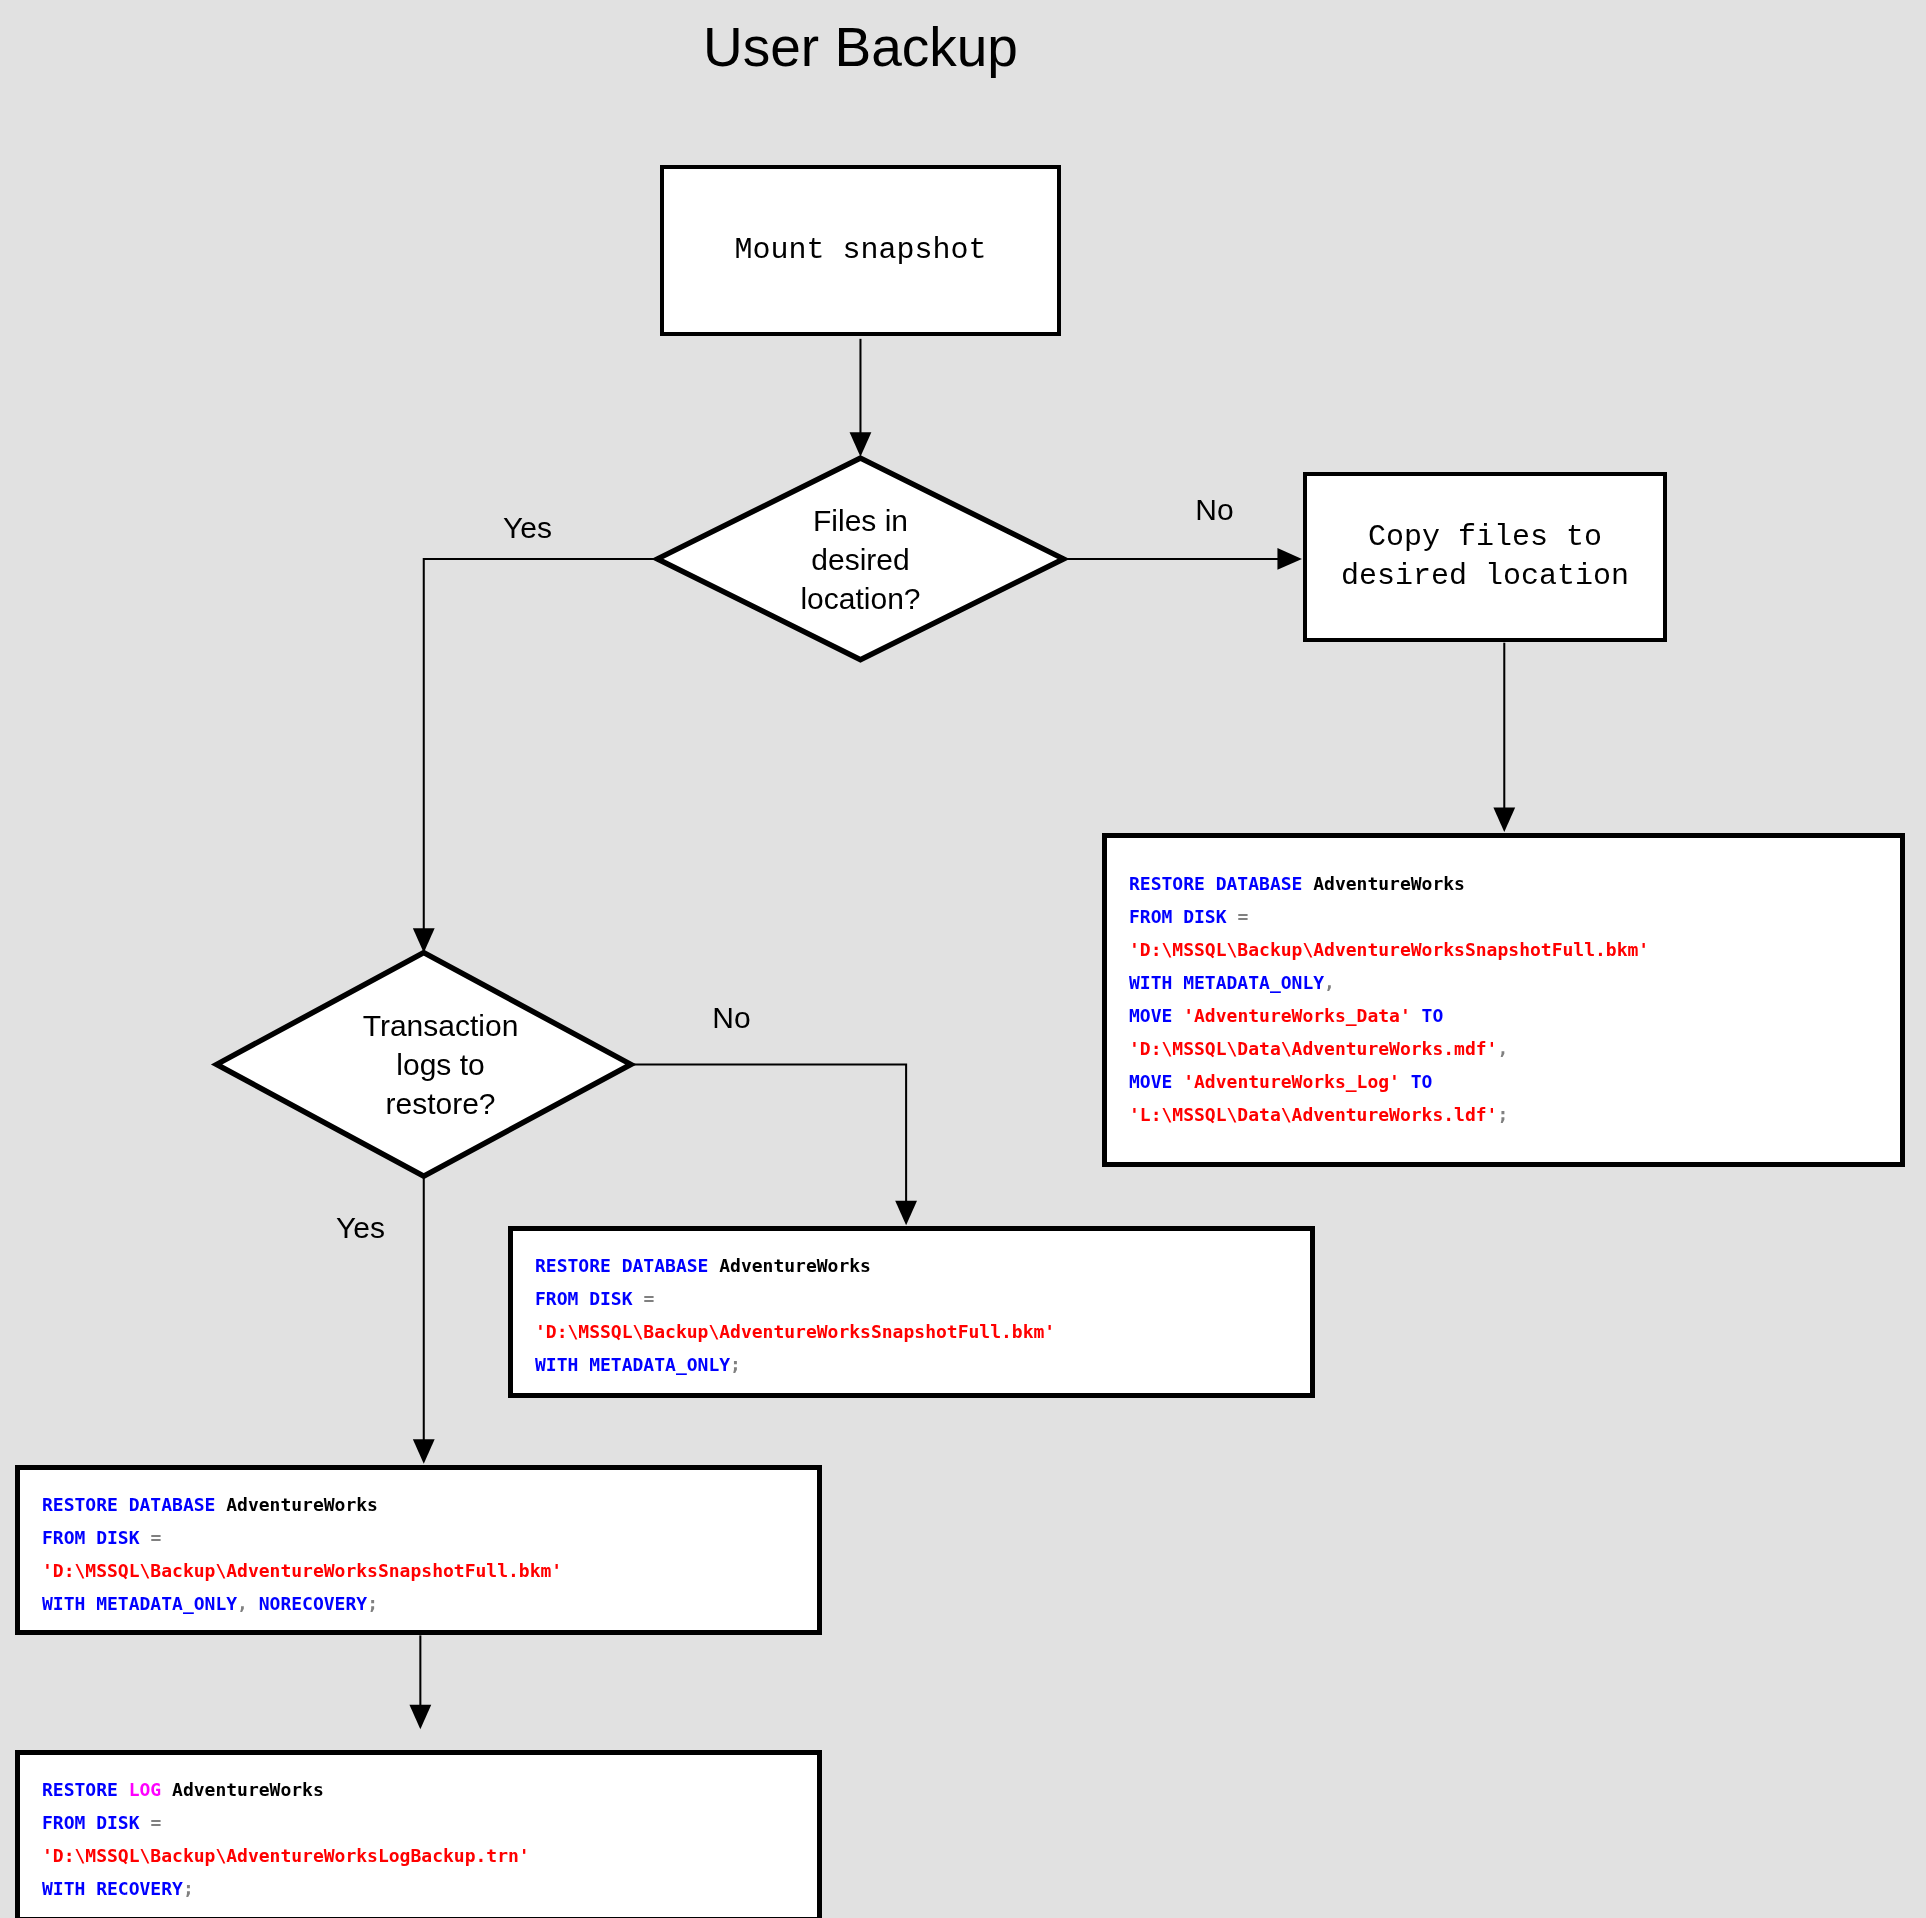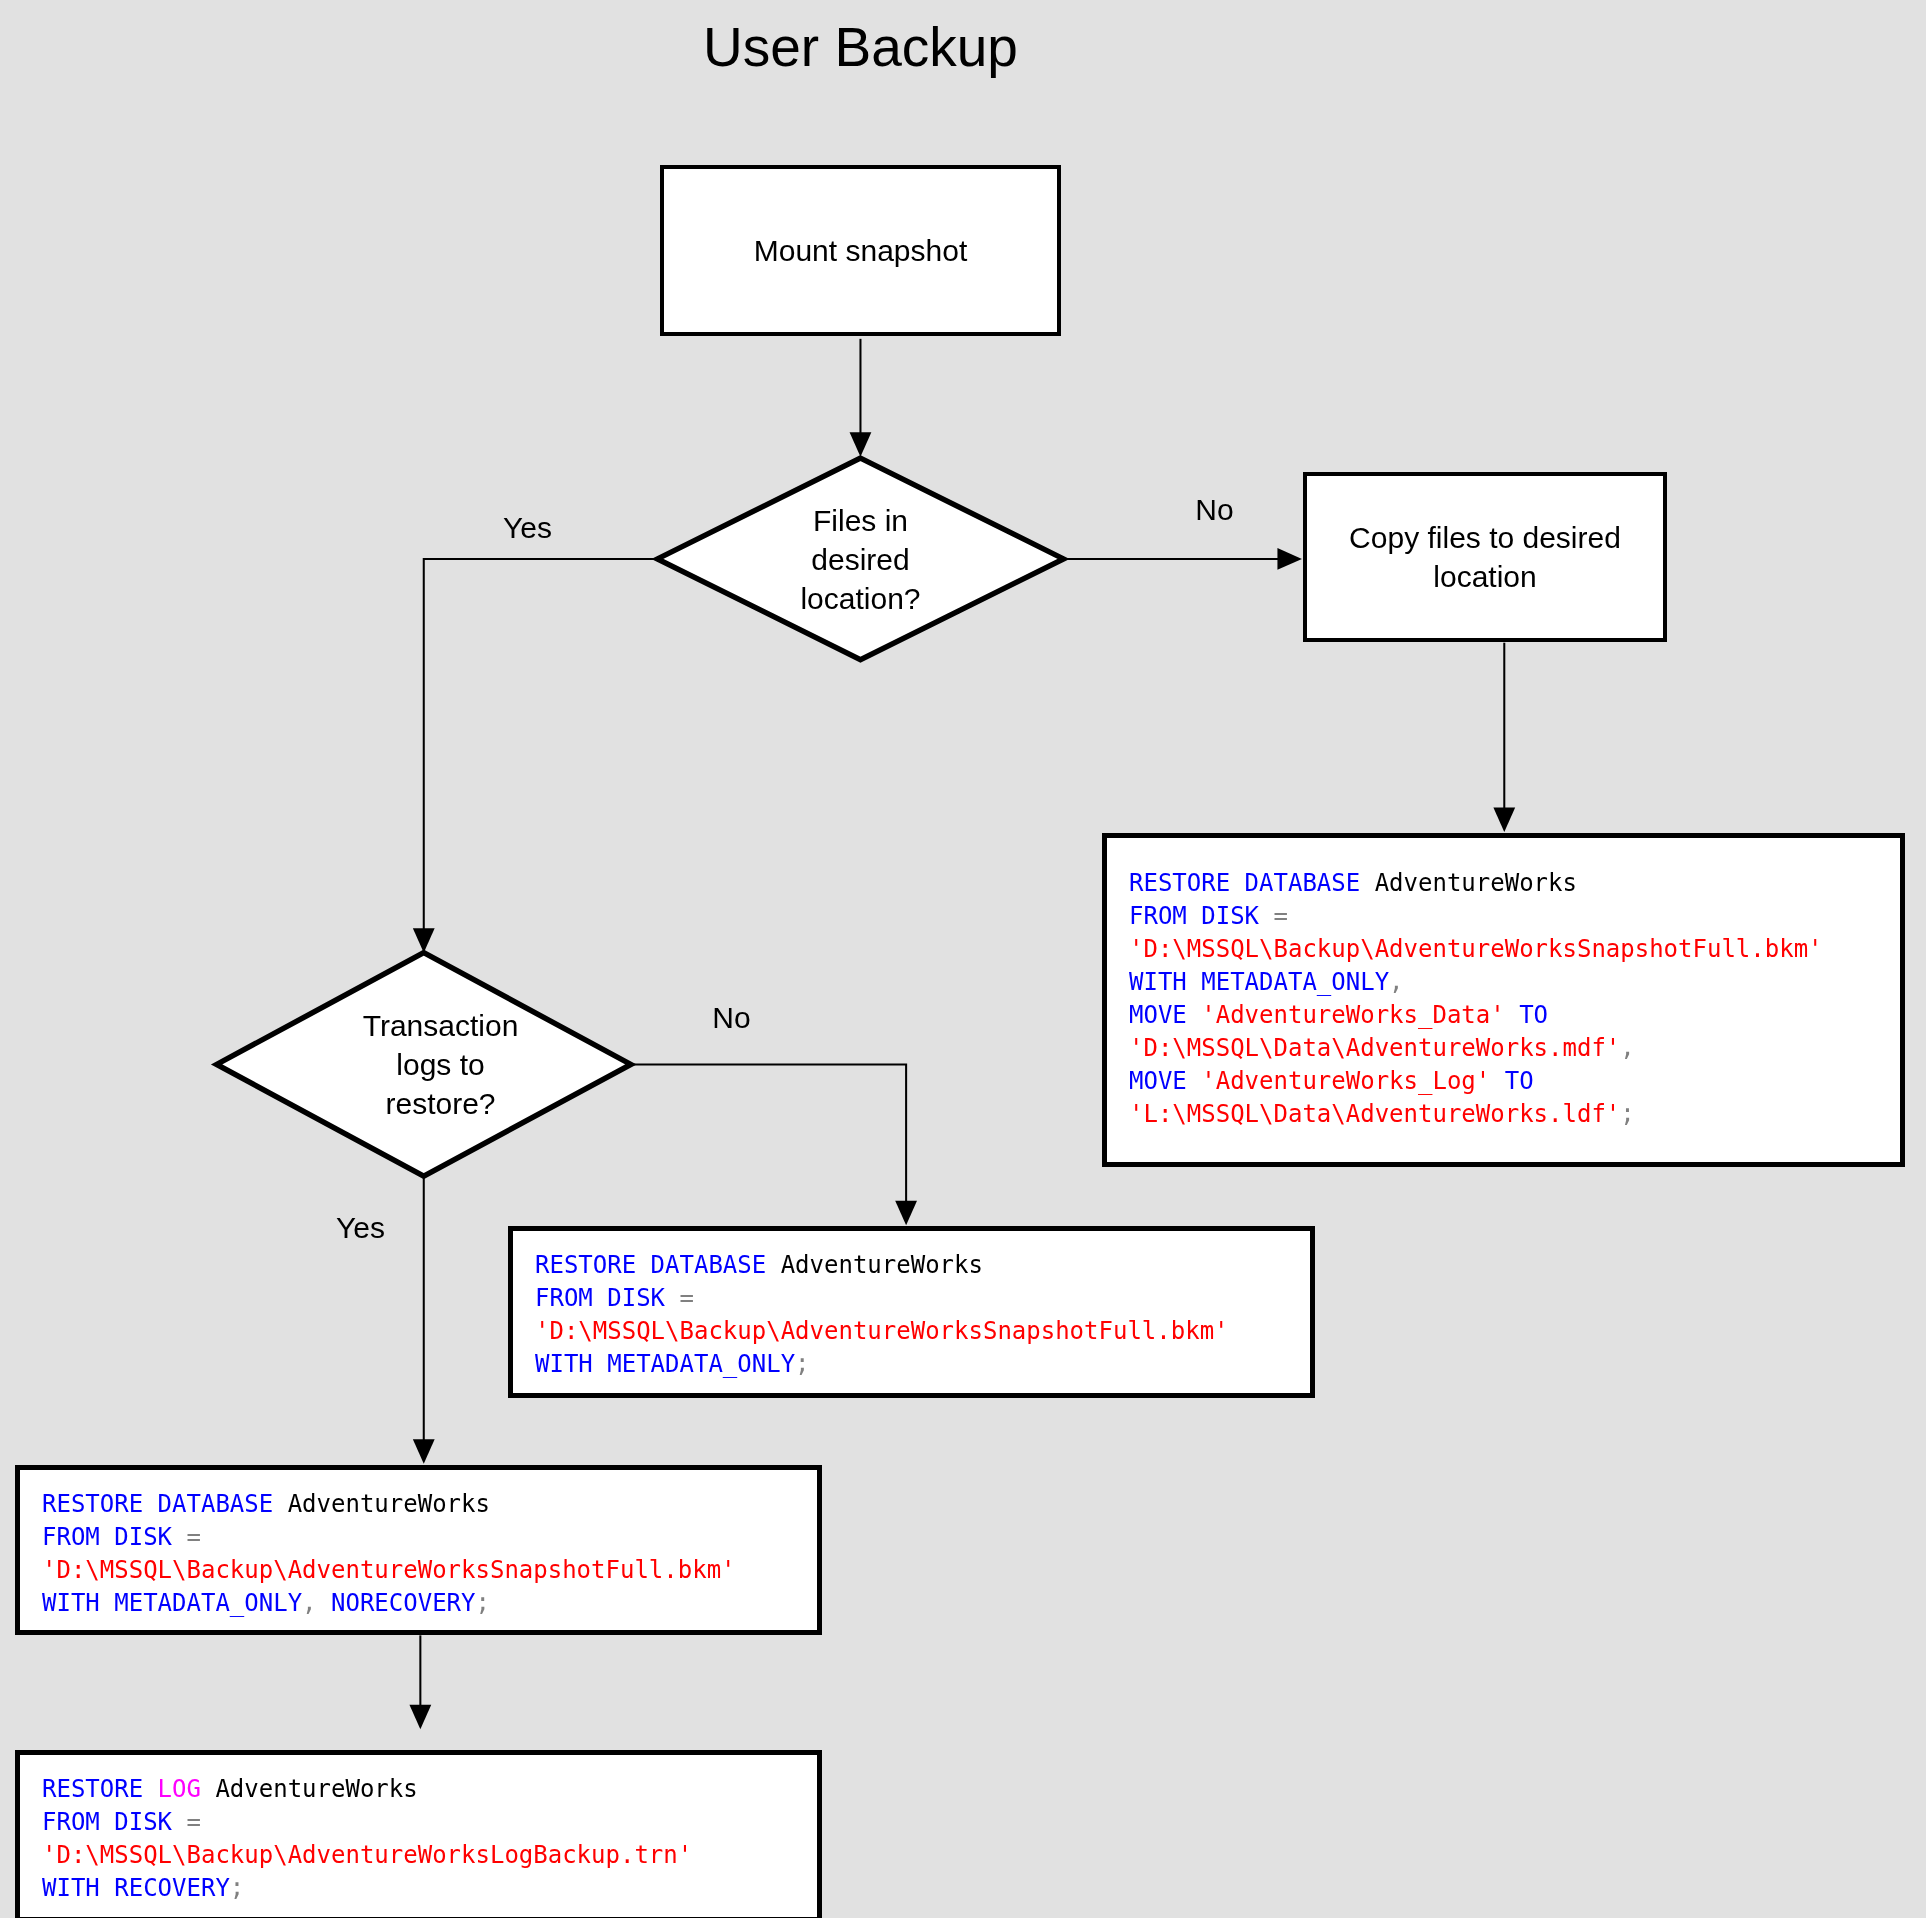--- a/index.html
+++ b/index.html
@@ -27,20 +27,21 @@
   }
   .process-box {
     position: absolute;
     background: #fff;
     border: 4.8px solid #000;
     box-sizing: border-box;
     display: flex; align-items: center; justify-content: center;
     text-align: center;
     font-size: 30px; line-height: 39px;
     z-index: 2;
+    font-family: Liberation Mono, monospace;
   }
   .process-box .box-label { display: block; }
   #mount-box   { left: 660px;  top: 165px; width: 401px; height: 171px; }
   #copy-box    { left: 1303px; top: 472px; width: 364px; height: 170px; }
   #copy-box .box-label { width: 354px; }
   .diamond-label {
     position: absolute;
     width: 273px;
     text-align: center;
     font-size: 30px; line-height: 39px;
@@ -59,25 +60,26 @@
   #label-files-yes { left: 480px;  top: 510px; }
   #label-files-no  { left: 1167px; top: 492px; }
   #label-logs-no   { left: 684px; top: 1000px; }
   #label-logs-yes  { left: 313px;  top: 1210px; }
   .code-block {
     position: absolute;
     background: #fff;
     border: 5.5px solid #000;
     box-sizing: border-box;
     font-family: "DejaVu Sans Mono", monospace;
-    font-size: 24px;
+    font-size: 18px;
     line-height: 33px;
     white-space: pre;
     padding: 17.7px 6.8px 0 22px;
     z-index: 2;
+    font-weight: bold;
   }
   #code-copy-restore { left: 1102px; top: 833px; width: 803px; height: 334px; padding-top: 29px; }
   #code-no-logs      { left: 508px;  top: 1226px; width: 807px; height: 172px; }
   #code-norecovery   { left: 15px;   top: 1465px; width: 807px; height: 170px; }
   #code-restore-log  { left: 15px;   top: 1731px; width: 807px; height: 172px; margin-top: 19px; }
   .code-line { white-space: pre; }
 </style>
 </head>
 <body>
 

